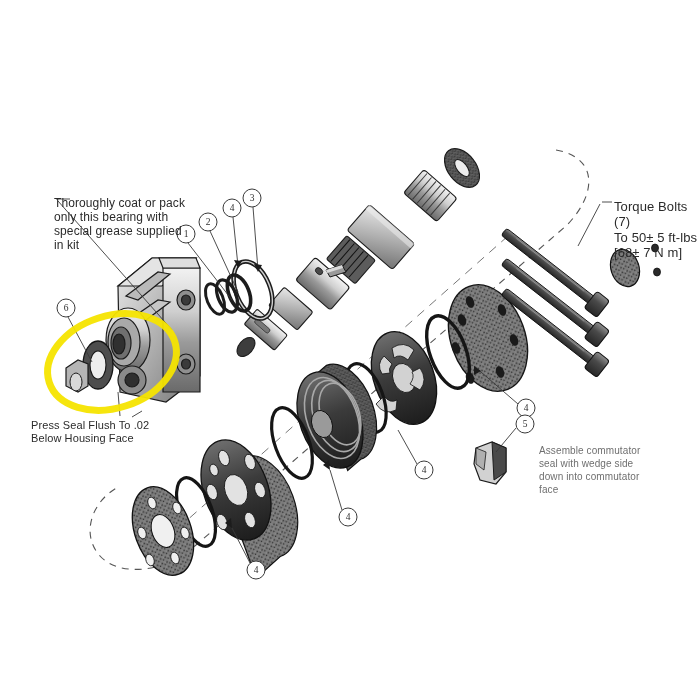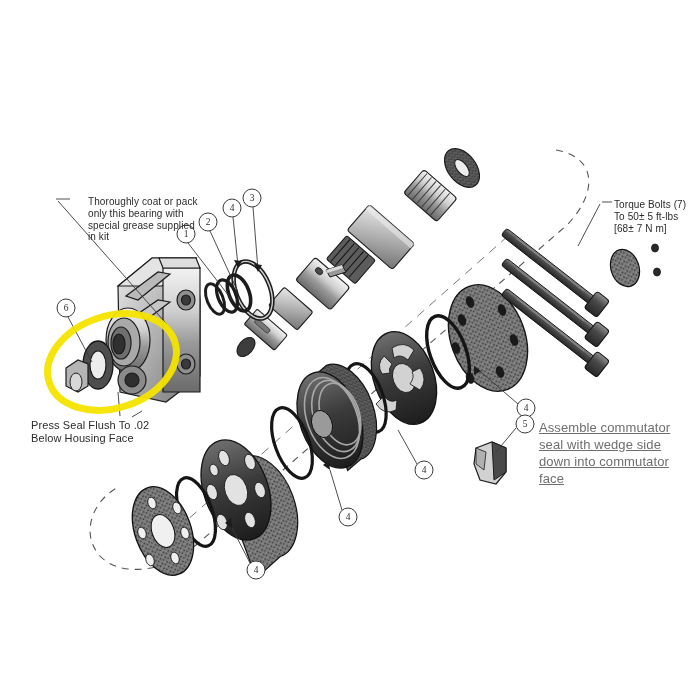--- a/index.html
+++ b/index.html
@@ -17,24 +17,24 @@
   }
   #art{position:absolute;left:0;top:0;width:700px;height:700px;}
   .note{
     position:absolute;
     font-family:"Liberation Sans", sans-serif;
     color:#2b2b2b;
     line-height:1.18;
     white-space:pre-line;
     letter-spacing:.1px;
   }
-  .note-grease{left:88px;top:196px;font-size:10px;}
+  .note-grease{left:54px;top:196px;font-size:12px;}
   .note-seal{left:31px;top:419px;font-size:11px;}
-  .note-torque{left:614px;top:199px;font-size:10px;}
-  .note-commutator{left:539px;top:420px;font-size:13px;color:#6f6f6f;line-height:1.3;text-decoration:underline;}
+  .note-torque{left:614px;top:199px;font-size:13px;}
+  .note-commutator{left:539px;top:444px;font-size:10px;color:#6f6f6f;line-height:1.3;}
 </style>
 </head>
 <body>
 
 <div id="stage" style="--bg: #ffffff;">
 
   <svg id="art" viewBox="0 0 700 700">
     <defs>
       <linearGradient id="metal" x1="0" y1="0" x2="0" y2="1">
         <stop offset="0%" stop-color="#f2f2f2"></stop>

